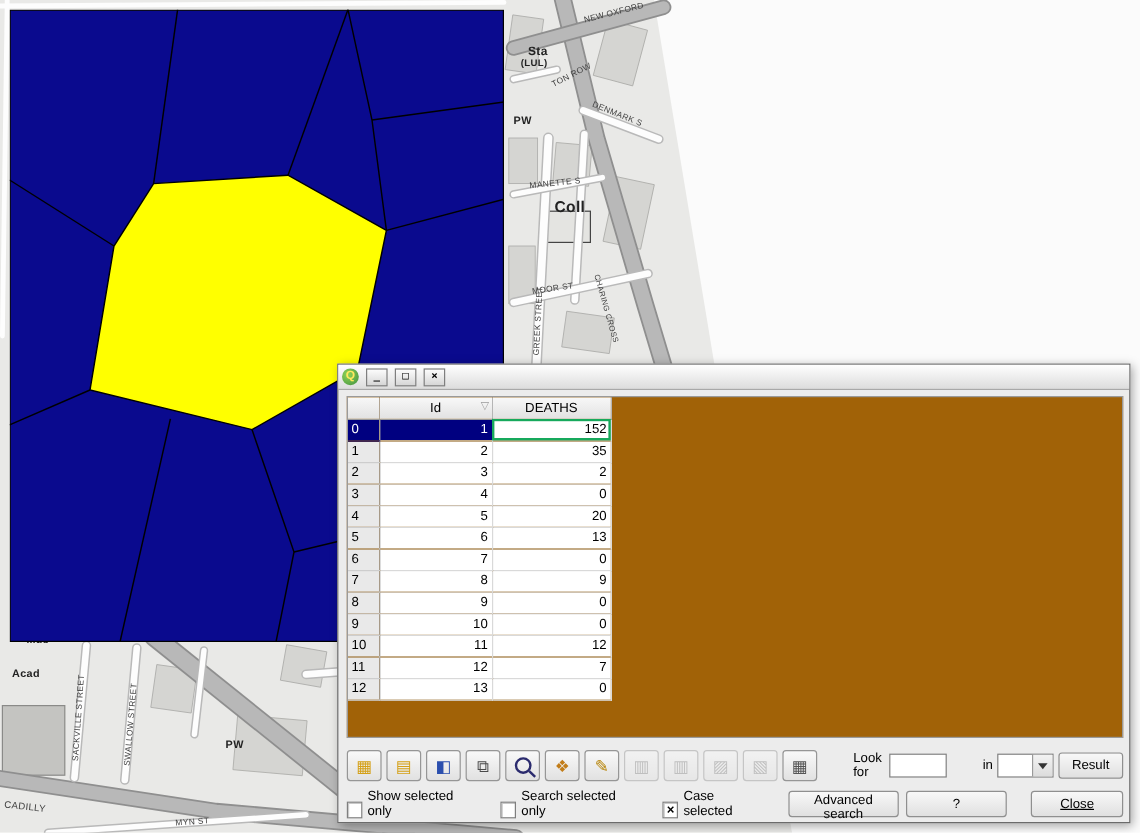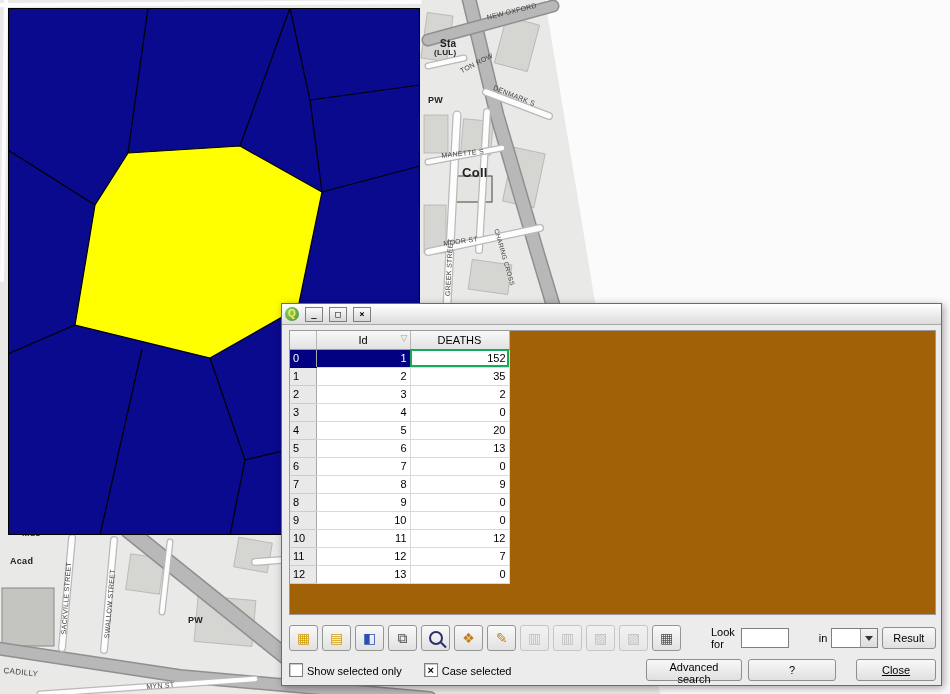--- a/index.html
+++ b/index.html
@@ -337,20 +337,24 @@
     <button class="btn search-btn">Result</button>
   </div>
 
   <div class="footer">
     <span class="cbs">
         <span class="cb">
           <span class="box"></span>
           <span>Show selected only</span>
         </span>
         <span class="cb">
+          <span class="box"></span>
+          <span>Search selected only</span>
+        </span>
+        <span class="cb">
           <span class="box">×</span>
           <span>Case selected</span>
         </span>
       </span>
     <button class="btn adv-btn">Advanced search</button>
     <button class="btn help-btn">?</button>
     <button class="btn close-btn">Close</button>
   </div>
 </div>
 

